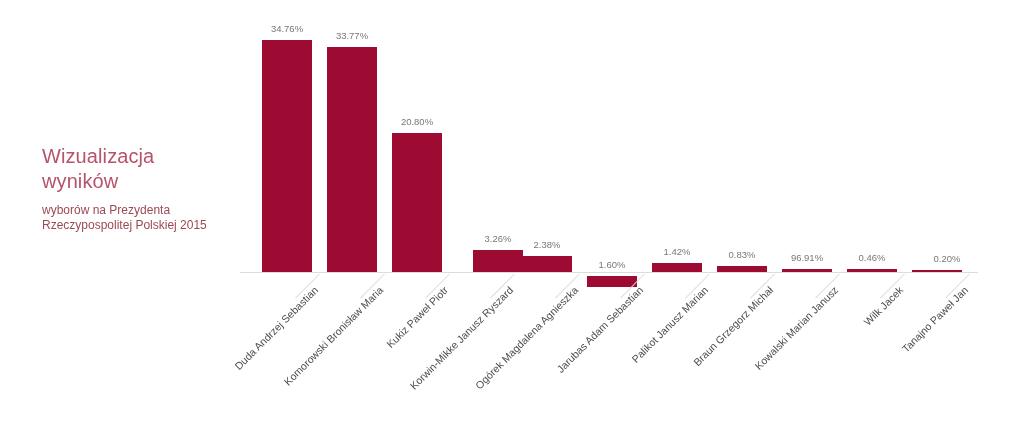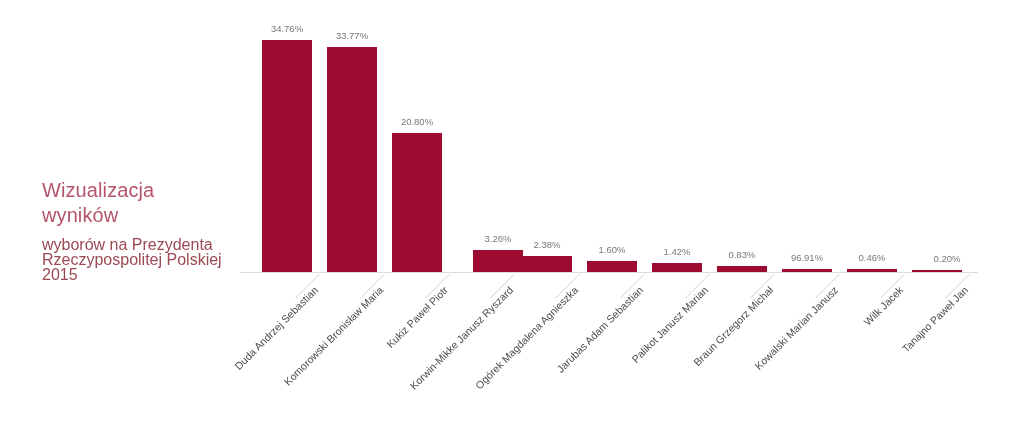--- a/index.html
+++ b/index.html
@@ -19,33 +19,32 @@
     left: 0; top: 0;
     width: 1024px;
     height: 430px;
   }
   
   #caption {
     position: absolute;
     left: 42px;
     top: 144px;
     width: 200px;
-    margin-top: 34px;
   }
   #chart-title {
     font-size: 20px;
     line-height: 25px;
     color: #b5546a;
     font-weight: 400;
     white-space: pre-line;
     letter-spacing: 0.1px;
   }
   #chart-subtitle {
     margin-top: 9px;
-    font-size: 16px;
+    font-size: 12px;
     line-height: 15px;
     color: #9b4a52;
     white-space: pre-line;
   }
   
   #plot {
     position: absolute;
     left: 240px;
     top: 0;
     width: 760px;
@@ -125,21 +124,21 @@
           <div class="bar-value" style="bottom: 144.667px; color: rgb(120, 120, 120);">20.80%</div>
         </div>
         <div class="bar-group" style="left: 233px; bottom: 158px; height: 37px;">
           <div class="bar" style="height: 21.7333px; background: rgb(158, 11, 50);"></div>
           <div class="bar-value" style="bottom: 27.7333px; color: rgb(120, 120, 120);">3.26%</div>
         </div>
         <div class="bar-group" style="left: 282px; bottom: 158px; height: 15.8667px;">
           <div class="bar" style="height: 15.8667px; background: rgb(158, 11, 50);"></div>
           <div class="bar-value" style="bottom: 21.8667px; color: rgb(120, 120, 120);">2.38%</div>
         </div>
-        <div class="bar-group" style="left: 347px; bottom: 158px; height: 16px;">
+        <div class="bar-group" style="left: 347px; bottom: 143px; height: 16px;">
           <div class="bar" style="height: 10.6667px; background: rgb(158, 11, 50);"></div>
           <div class="bar-value" style="bottom: 16.6667px; color: rgb(120, 120, 120);">1.60%</div>
         </div>
         <div class="bar-group" style="left: 412px; bottom: 158px; height: 9.46667px;">
           <div class="bar" style="height: 9.46667px; background: rgb(158, 11, 50);"></div>
           <div class="bar-value" style="bottom: 15.4667px; color: rgb(120, 120, 120);">1.42%</div>
         </div>
         <div class="bar-group" style="left: 477px; bottom: 158px; height: 14px;">
           <div class="bar" style="height: 5.53333px; background: rgb(158, 11, 50);"></div>
           <div class="bar-value" style="bottom: 11.5333px; color: rgb(120, 120, 120);">0.83%</div>

